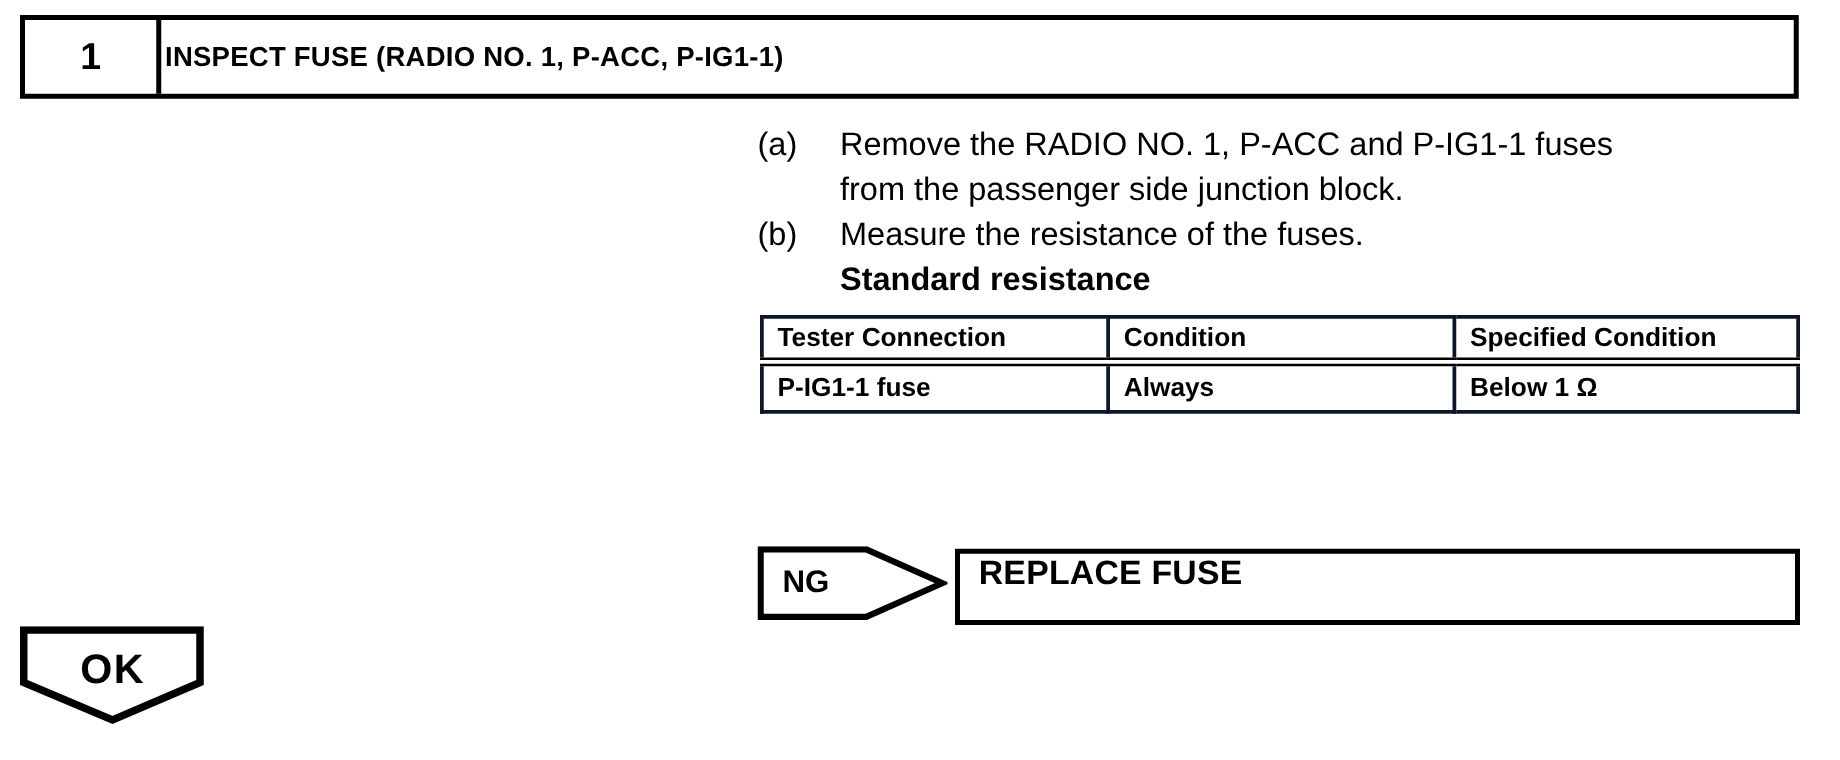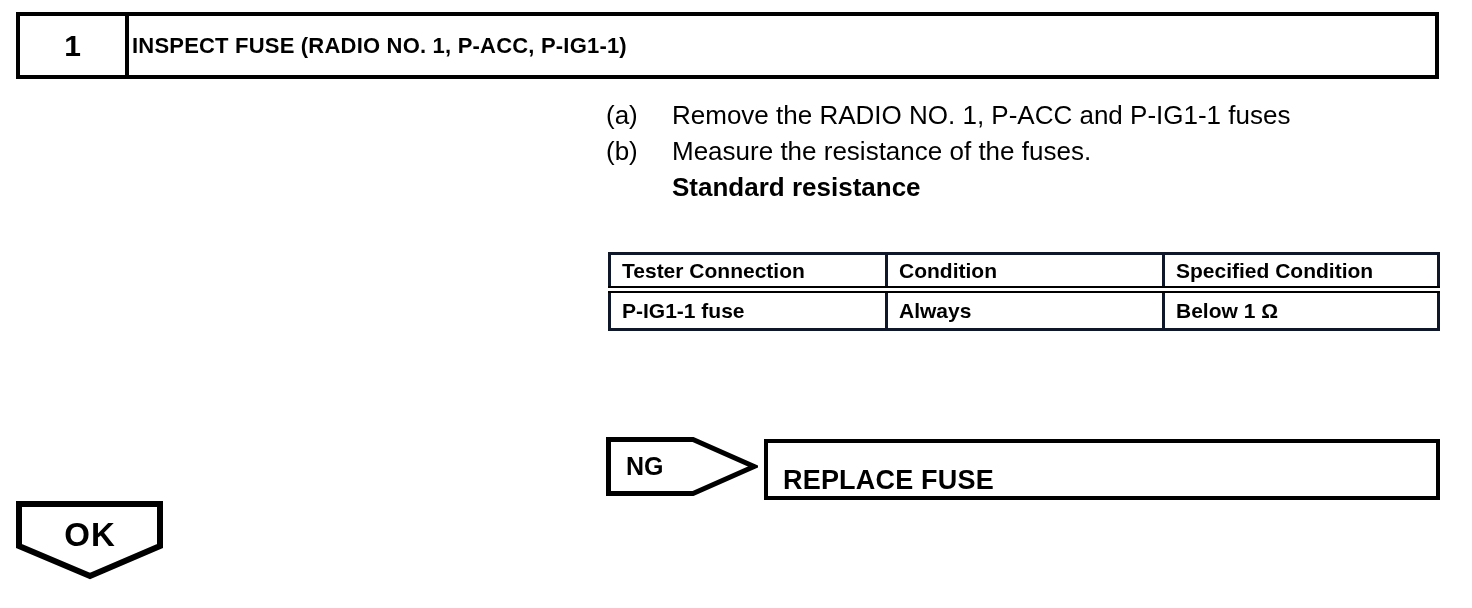--- a/index.html
+++ b/index.html
@@ -74,21 +74,21 @@
   .ng-arrow svg { position:absolute; left:0; top:0; display:block; }
   .ng-label {
     position:absolute; left:20px; top:50%;
     transform:translateY(-52%);
     font-size:25px; font-weight:bold;
   }
   .action-box {
     position:absolute; left:764px; top:439px;
     width:676px; height:61px;
     border:4px solid #000;
-    display:flex; align-items:flex-end;
+    display:flex; align-items:flex-start;
     padding-left:15px;
     font-size:27px; font-weight:bold;
     letter-spacing:0.2px;
     background:#fff;
   }
 
   
   .ok-flag {
     position:absolute; left:16px; top:501px;
     width:148px; height:80px;
@@ -107,20 +107,21 @@
 <div class="step-header">
   <div class="step-number">1</div>
   <div class="step-title">INSPECT FUSE (RADIO NO. 1, P-ACC, P-IG1-1)</div>
 </div>
 
 <div class="instructions">
   <div class="instr-item">
     <div class="instr-label">(a)</div>
     <div class="instr-text">
       <div>Remove the RADIO NO. 1, P-ACC and P-IG1-1 fuses</div>
+      <div>from the passenger side junction block.</div>
     </div>
   </div>
   <div class="instr-item">
     <div class="instr-label">(b)</div>
     <div class="instr-text">
       <div>Measure the resistance of the fuses.</div>
     </div>
   </div>
   <div class="std-heading">Standard resistance</div>
 </div>

